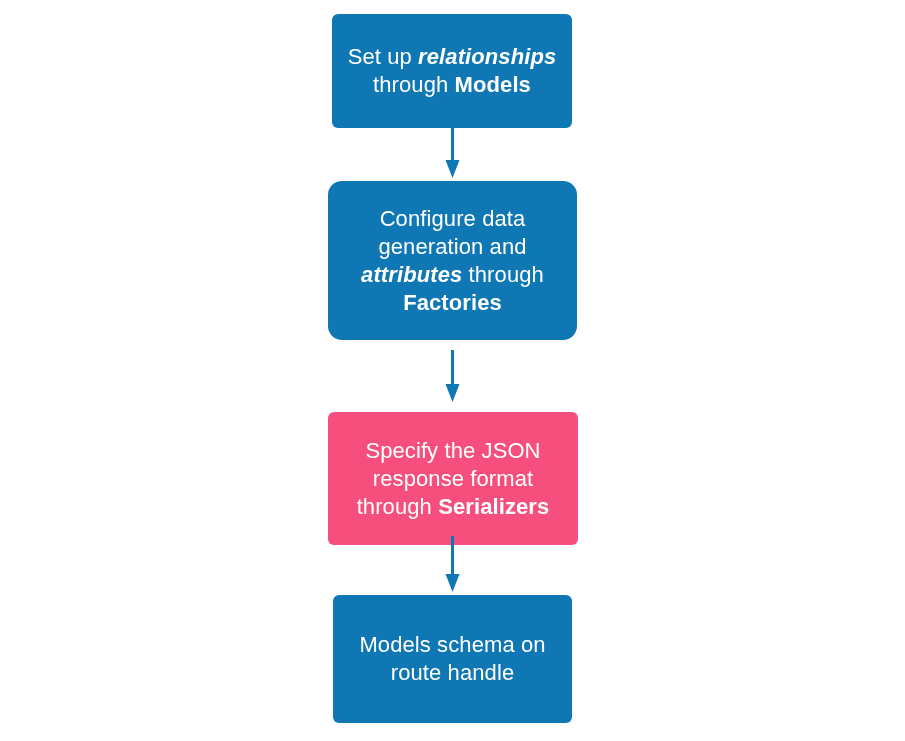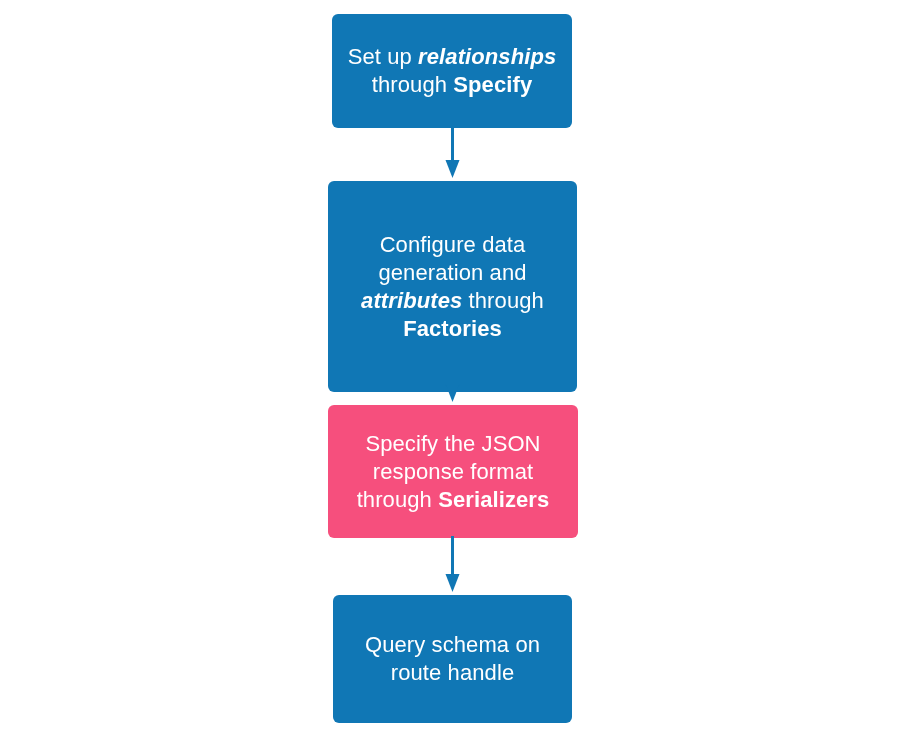--- a/index.html
+++ b/index.html
@@ -33,48 +33,48 @@
     line-height: 28px;
     letter-spacing: 0.1px;
     padding: 4px 10px;
     user-select: none;
   }
   .node .label {
     display: block;
     width: 100%;
   }
   .node-blue { background: #1077b5; }
-  .node-pink { background: #f64f7d; }
+  .node-pink { background: #f64f7d; margin-top: 7px; }
 
   .em   { font-style: italic; font-weight: bold; }
   .strong { font-weight: bold; font-style: normal; }
 
   
   #node-models      { left: 332px; top: 14px;  width: 240px; height: 114px; }
-  #node-factories   { left: 328px; top: 181px; width: 249px; height: 211px; }
+  #node-factories   { left: 328px; top: 181px; width: 249px; height: 159px; border-radius: 14px; }
   #node-serializers { left: 328px; top: 405px; width: 250px; height: 133px; }
   #node-query       { left: 333px; top: 595px; width: 239px; height: 128px; }
 
   .edge {
     position: absolute;
     overflow: visible;
   }
   .edge svg { display: block; overflow: visible; }
 
   #edge-1 { left: 430px; top: 126px; width: 45px; height: 58px; }
   #edge-2 { left: 430px; top: 350px; width: 45px; height: 58px; }
   #edge-3 { left: 430px; top: 536px; width: 45px; height: 62px; }
 </style>
 </head>
 <body>
 
 <div id="flowchart" style="background: rgb(255, 255, 255);">
 
   <div class="node node-blue" id="node-models" style="background: rgb(16, 119, 181);">
-    <span class="label"><span>Set up </span><span class="em">relationships</span><span> through </span><span class="strong">Specify</span></span>
+    <span class="label"><span>Set up </span><span class="em">relationships</span><span> through </span><span class="strong">Models</span></span>
   </div>
 
   <div class="edge" id="edge-1">
     <svg width="45" height="58" viewBox="0 0 45 58" aria-hidden="true">
       <line x1="22.5" y1="0" x2="22.5" y2="40" stroke="#1077b5" stroke-width="3"></line>
       <polygon points="22.5,52 15.5,34 29.5,34" fill="#1077b5"></polygon>
     </svg>
   </div>
 
   <div class="node node-blue" id="node-factories" style="background: rgb(16, 119, 181);">
@@ -93,16 +93,16 @@
   </div>
 
   <div class="edge" id="edge-3">
     <svg width="45" height="62" viewBox="0 0 45 62" aria-hidden="true">
       <line x1="22.5" y1="0" x2="22.5" y2="44" stroke="#1077b5" stroke-width="3"></line>
       <polygon points="22.5,56 15.5,38 29.5,38" fill="#1077b5"></polygon>
     </svg>
   </div>
 
   <div class="node node-blue" id="node-query" style="background: rgb(16, 119, 181);">
-    <span class="label"><span>Query schema on route handle</span></span>
+    <span class="label"><span>Models schema on route handle</span></span>
   </div>
 
 </div>
 
 </body></html>

